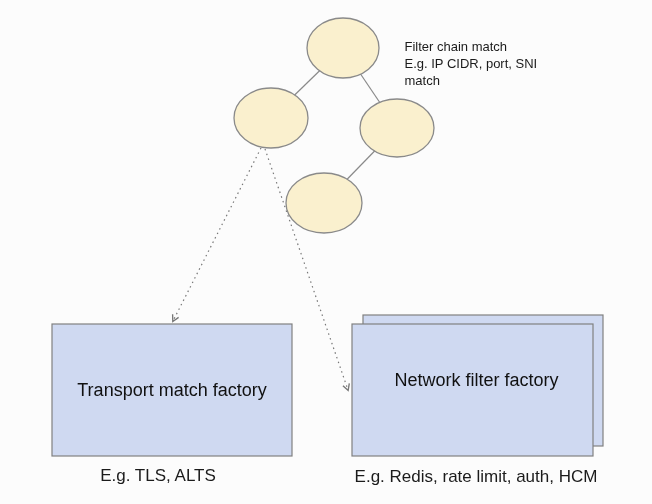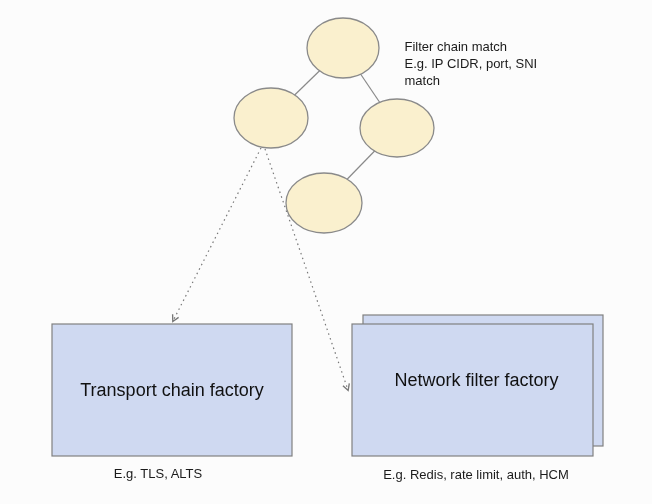--- a/index.html
+++ b/index.html
@@ -31,21 +31,21 @@
     justify-content: center;
     text-align: center;
     font-size: 18px;
     color: #111111;
   }
   .boxlabel.transport { left: 52px; top: 324px; width: 240px; height: 132px; }
   .boxlabel.network   { left: 352px; top: 314px; width: 249px; height: 132px; }
   .caption {
     position: absolute;
     transform: translateX(-50%);
-    font-size: 13px;
+    font-size: 17px;
     white-space: nowrap;
     color: #1B1B1B;
   }
   .caption.transport { left: 158px; top: 466px; }
   .caption.network   { left: 476px; top: 467px; }
 </style>
 </head>
 <body>
 
 <div class="stage">
@@ -74,21 +74,21 @@
     </g>
 
     <rect x="363" y="315" width="240" height="131" stroke-width="1.2" fill="#CFD9F1" stroke="#808080"></rect>
     <rect x="352" y="324" width="241" height="132" stroke-width="1.2" fill="#CFD9F1" stroke="#808080"></rect>
     <rect x="52" y="324" width="240" height="132" stroke-width="1.2" fill="#CFD9F1" stroke="#808080"></rect>
   </svg>
 
   <div class="note">Filter chain match
 E.g. IP CIDR, port, SNI match</div>
 
-  <div class="boxlabel transport">Transport chain factory</div>
+  <div class="boxlabel transport">Transport match factory</div>
 
   <div class="boxlabel network">Network filter factory</div>
 
   <div class="caption transport">E.g. TLS, ALTS</div>
 
   <div class="caption network">E.g. Redis, rate limit, auth, HCM</div>
 
 </div>
 
 </body></html>

